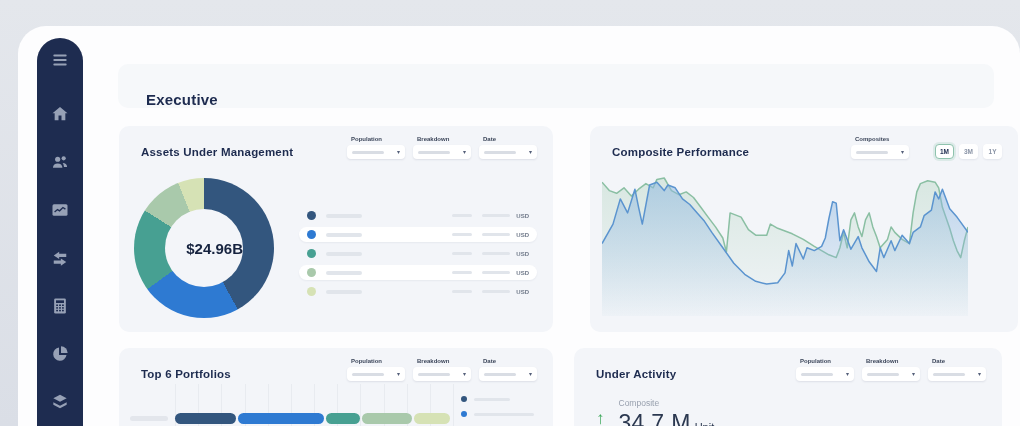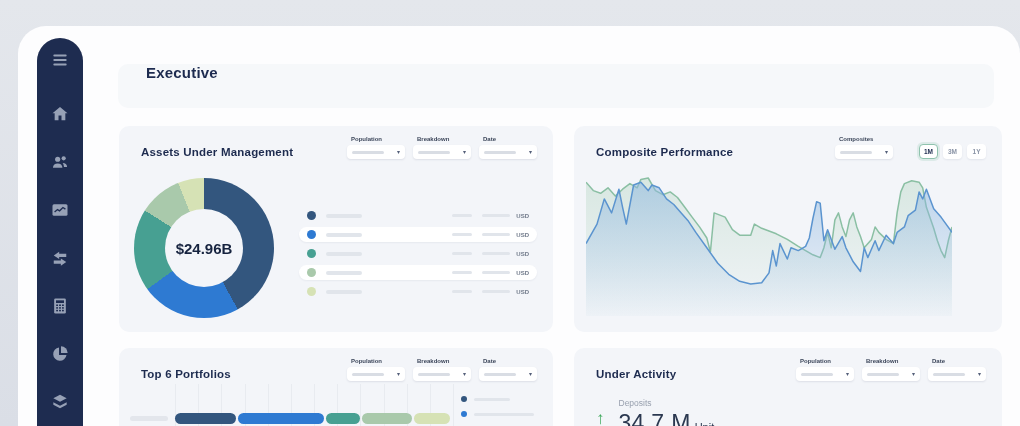--- a/index.html
+++ b/index.html
@@ -20,47 +20,47 @@
     display:flex; flex-direction:column; align-items:center; z-index:5;
   }
   .menu-btn { margin-top:12px; width:22px; height:20px; display:flex; align-items:center; justify-content:center; cursor:pointer; }
   .nav { margin-top:36px; display:flex; flex-direction:column; gap:28px; align-items:center; }
   .nav-item { width:22px; height:20px; display:flex; align-items:center; justify-content:center; cursor:pointer; }
   .nav-item svg, .menu-btn svg { width:20px; height:20px; fill:#97a1b6; }
   
   .header-bar {
     position:absolute; left:100px; top:38px; width:876px; height:44px;
     background:#f6f8fa; border-radius:10px;
-    display:flex; align-items:flex-start; padding-left:28px;
+    display:flex; align-items:flex-end; padding-left:28px;
   }
   .page-title { font-size:15px; font-weight:bold; color:#1d2b4f; letter-spacing:.2px; }
   
   .card { position:absolute; background:#f3f5f9; border-radius:10px; }
   .card-aum        { left:101px; top:100px; width:434px; height:206px; }
-  .card-composite  { left:556px; top:100px; width:428px; height:206px; }
+  .card-composite  { left:572px; top:100px; width:428px; height:206px; }
   .card-portfolios { left:101px; top:322px; width:434px; height:104px; overflow:hidden; }
   .card-cash       { left:556px; top:322px; width:428px; height:104px; overflow:hidden; }
   .card-title { position:absolute; left:22px; top:20px; font-size:11.5px; font-weight:bold; color:#1d2b4f; letter-spacing:.2px; }
   
   .filters { position:absolute; right:16px; top:10px; display:flex; gap:8px; }
   .filter-group { width:58px; }
   .filter-label { font-size:6px; font-weight:bold; color:#3c465a; margin:0 0 3px 4px; }
   .filter-select {
     height:14px; background:#fff; border-radius:4px;
     box-shadow:0 1px 2px rgba(30,44,80,.10);
     display:flex; align-items:center; justify-content:space-between;
     padding:0 5px; cursor:pointer;
   }
   .filter-select .ph { width:32px; height:3px; background:#d9dde4; border-radius:2px; }
   .filter-select .caret { font-size:6px; color:#55607a; line-height:1; }
   
   .donut { position:absolute; left:15px; top:52px; width:140px; height:140px; border-radius:50%; }
   .donut-hole {
     position:absolute; left:31px; top:31px; width:78px; height:78px; border-radius:50%;
-    background:#f3f5f9; display:flex; align-items:center; justify-content:center;
+    background:#f3f5f9; display:flex; align-items:center; justify-content:flex-end;
   }
   .donut-value { font-size:15px; font-weight:bold; color:#16233f; }
   
   .aum-legend { position:absolute; left:180px; top:82px; right:16px; display:flex; flex-direction:column; gap:4px; }
   .legend-row { height:15px; display:flex; align-items:center; padding:0 8px; border-radius:8px; }
   .legend-row.pill { background:#fff; box-shadow:0 1px 2px rgba(30,44,80,.06); }
   .dot { width:9px; height:9px; border-radius:50%; margin-right:10px; flex:none; }
   .lbar { height:4px; background:#e1e5eb; border-radius:2px; flex:none; }
   .lbar.name { width:36px; }
   .spacer { flex:1; }
@@ -301,21 +301,21 @@
           <div class="filter-label">Date</div>
           <div class="filter-select">
             <span class="ph"></span>
             <span class="caret">▾</span>
           </div>
         </div>
       </div>
     <div class="stat">
       <span class="arrow-up">↑</span>
       <div>
-        <div class="stat-label">Deposits</div>
+        <div class="stat-label">Composite</div>
         <div class="stat-value-row">
           <span class="stat-value">34.7 M</span>
           <span class="stat-unit">Unit</span>
         </div>
       </div>
     </div>
   </section>
 
 </div>
 

